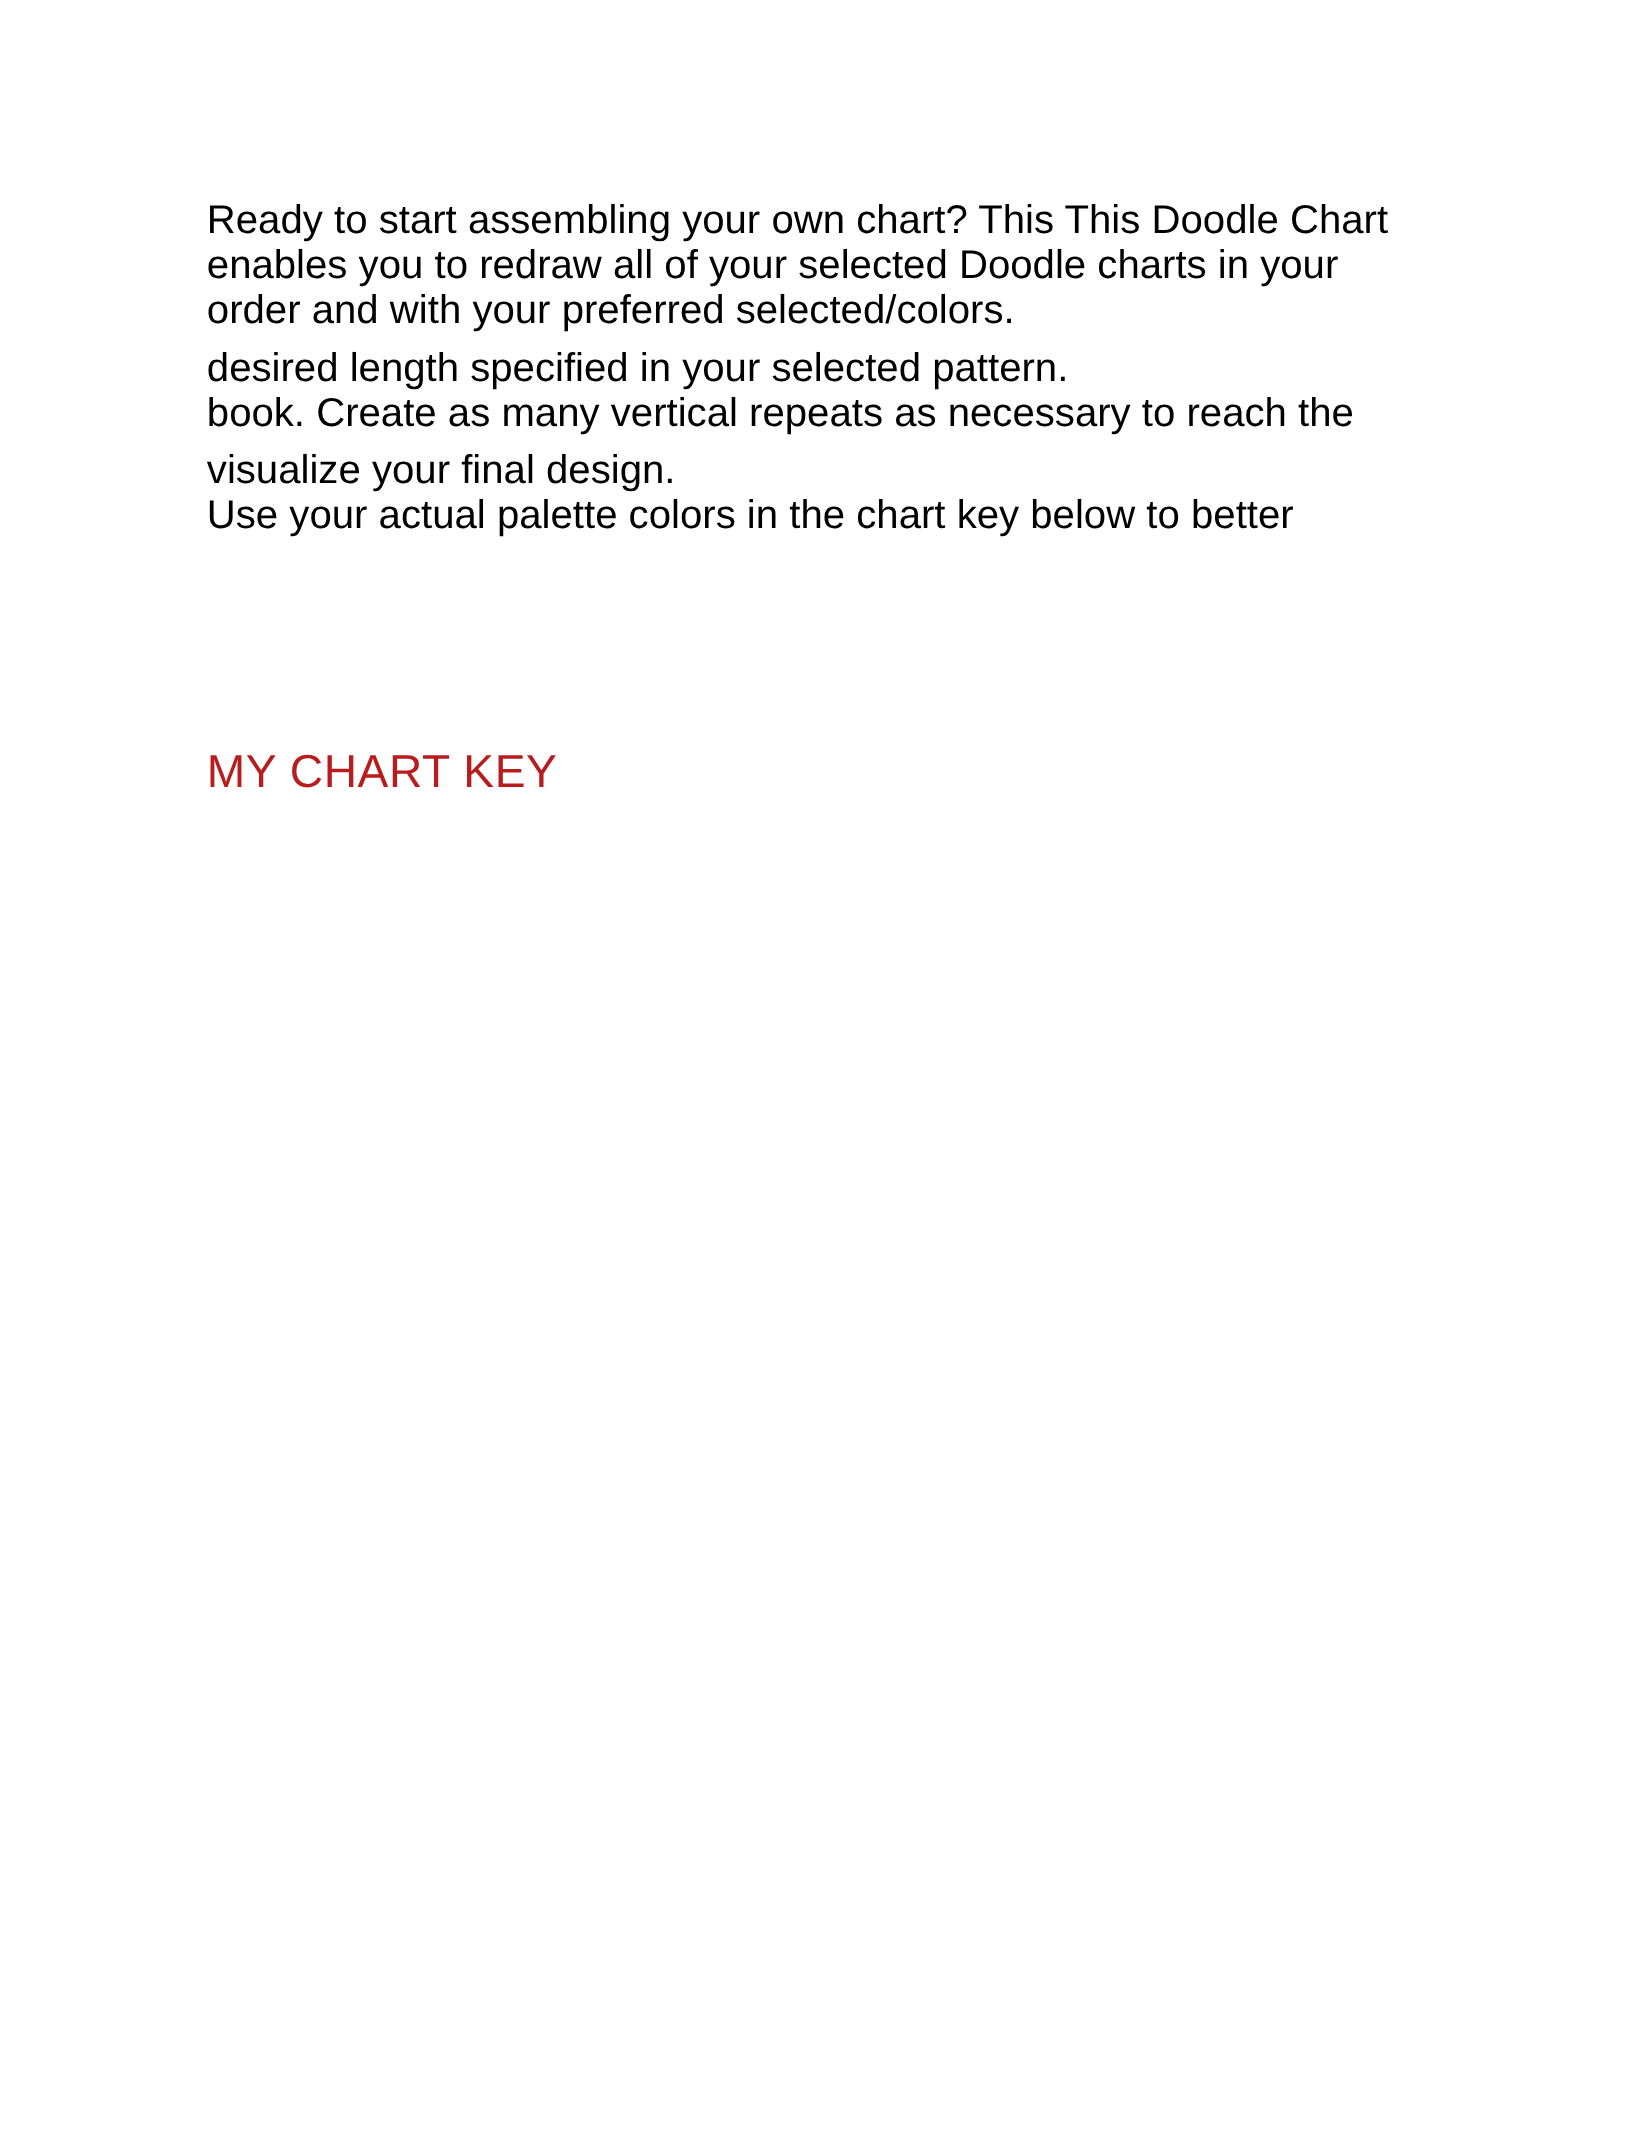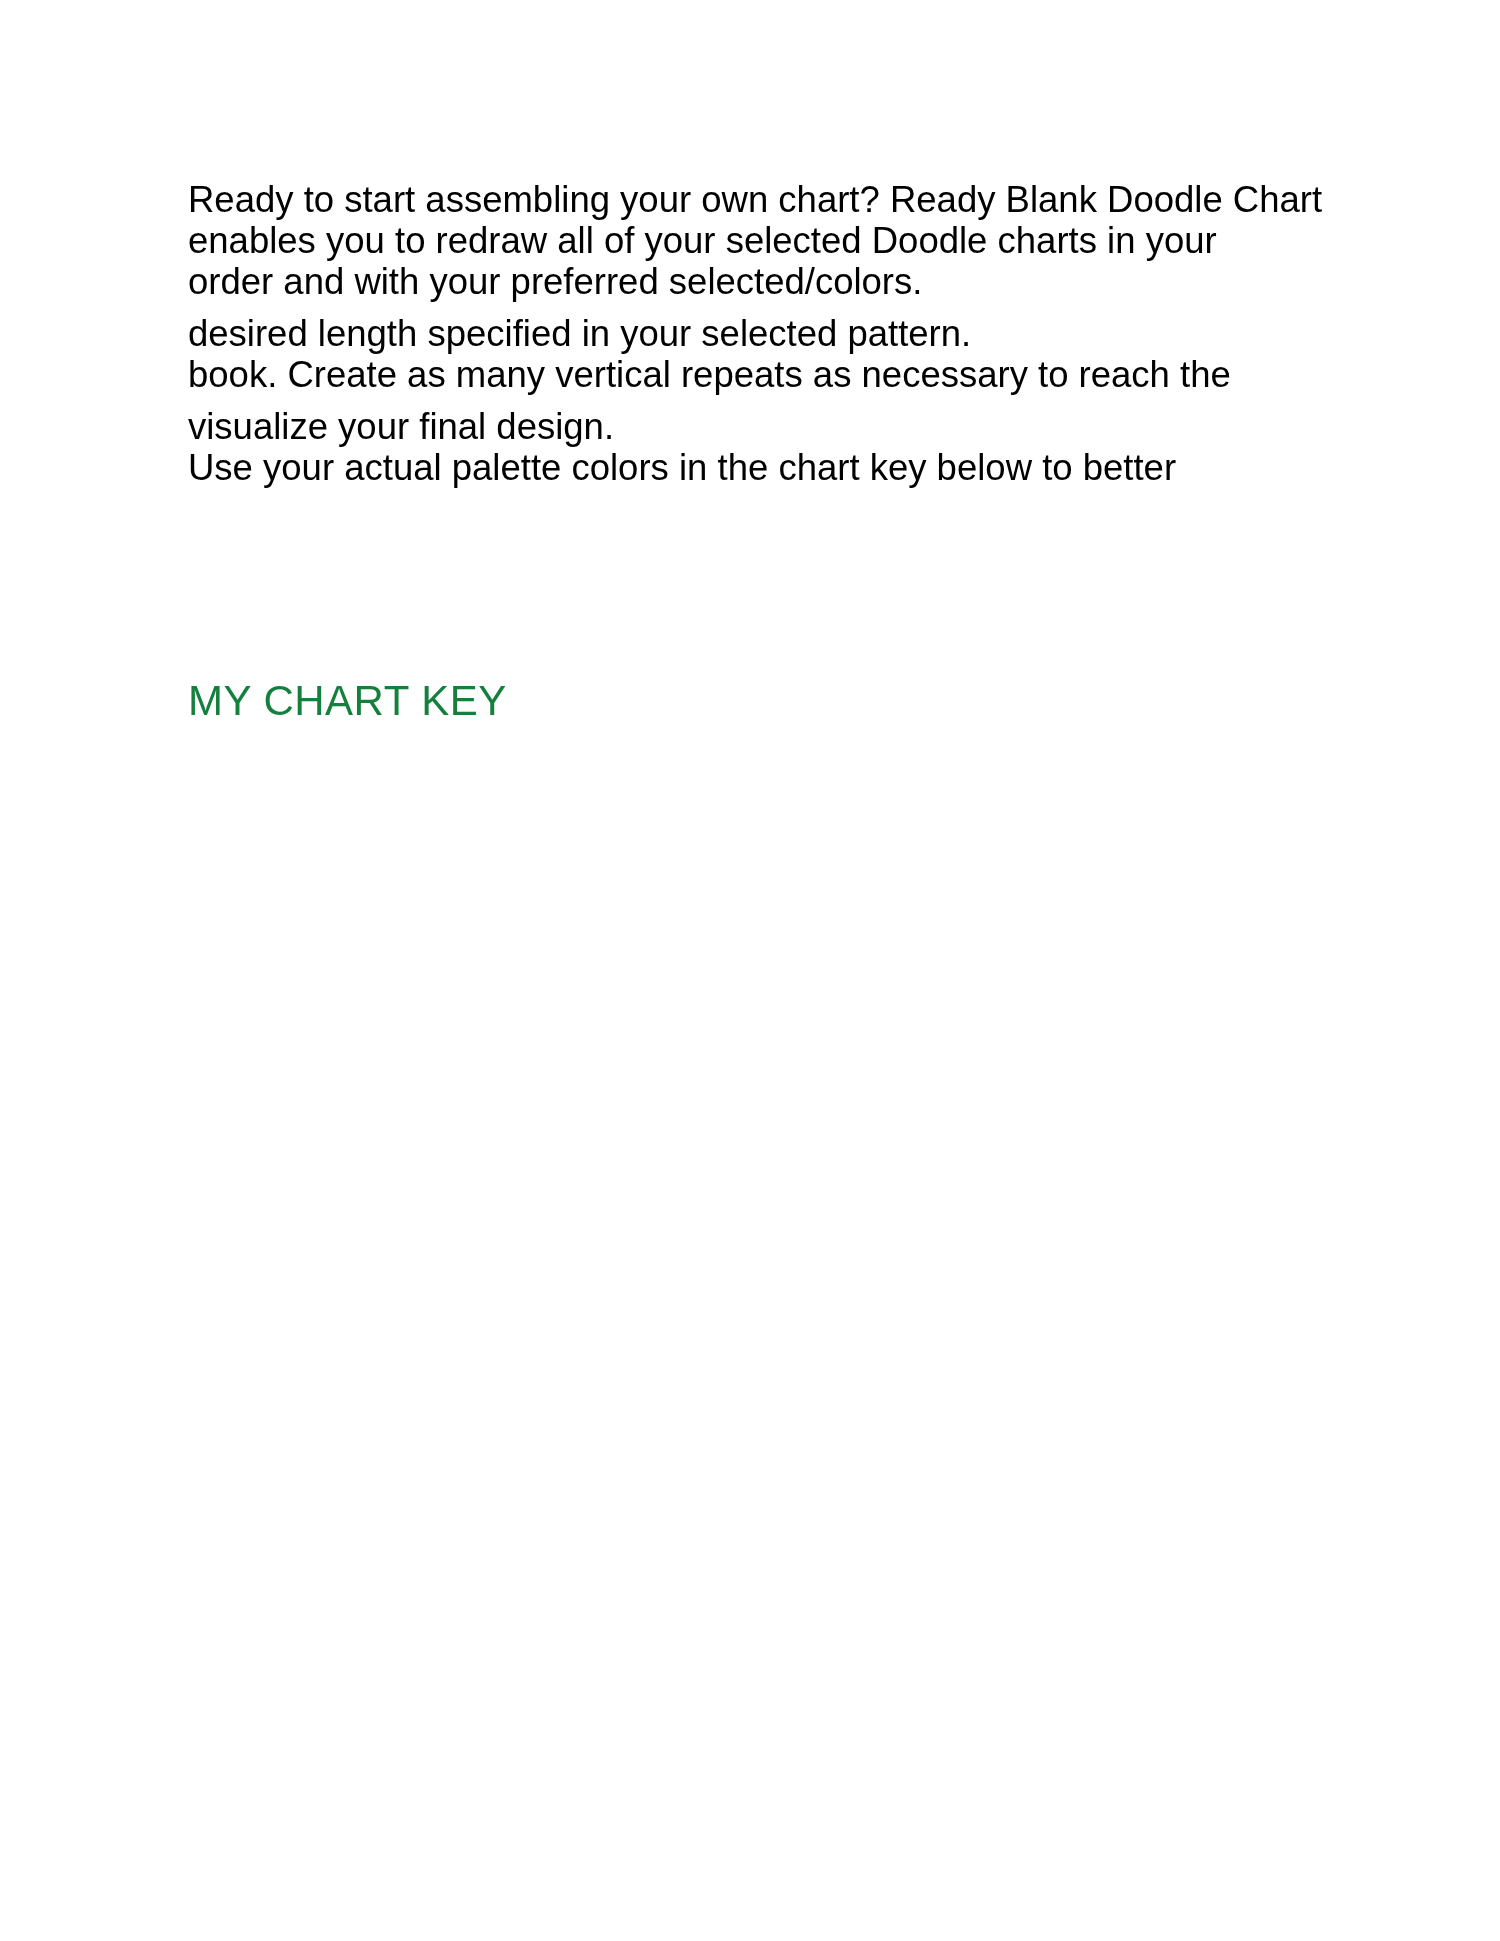--- a/index.html
+++ b/index.html
@@ -38,32 +38,32 @@
     position: absolute;
     left: 188px;
     top: 677px;
     margin: 0;
     padding: 0;
     font-size: 42px;
     line-height: 48px;
     font-weight: 400;
     letter-spacing: 0.5px;
     white-space: nowrap;
-    color: #15803d;
+    color: #b91c1c;
   }
 </style>
 </head>
 <body>
 
 <div class="page">
 
   <div class="text-block">
 
     <p>
-      <span class="line">Ready to start assembling your own chart? Ready Blank Doodle Chart</span>
+      <span class="line">Ready to start assembling your own chart? This This Doodle Chart</span>
       <span class="line">enables you to redraw all of your selected Doodle charts in your</span>
       <span class="line">order and with your preferred selected/colors.</span>
     </p>
 
     <p>
       <span class="line">desired length specified in your selected pattern.</span>
       <span class="line">book. Create as many vertical repeats as necessary to reach the</span>
     </p>
 
     <p>

